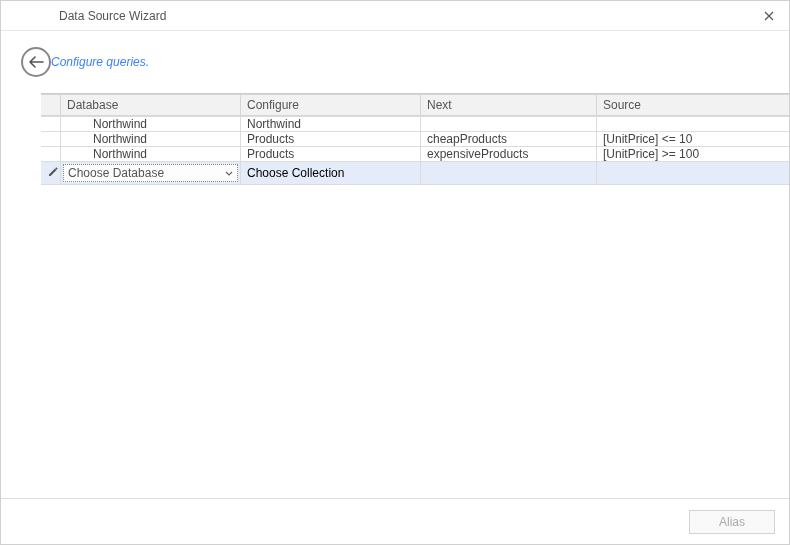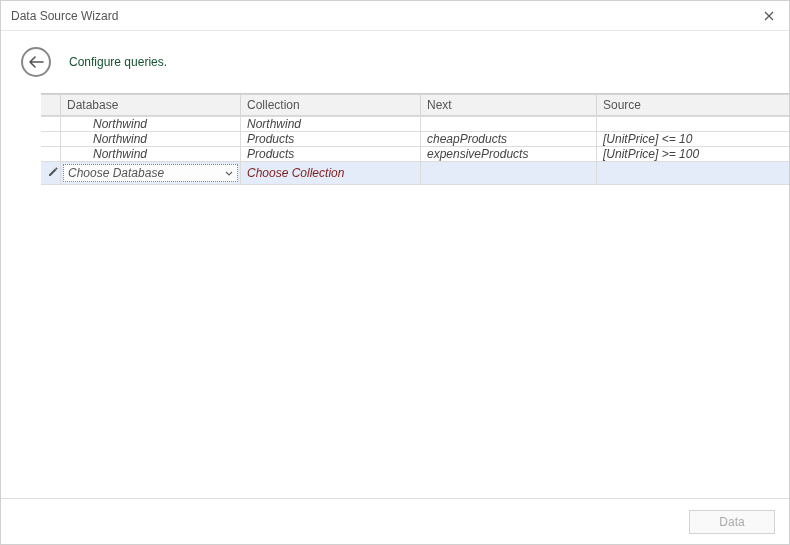--- a/index.html
+++ b/index.html
@@ -1,46 +1,46 @@
 <!DOCTYPE html>
 <html><head>
 <meta charset="utf-8">
 <style>
   * { box-sizing: border-box; }
   html, body { margin:0; padding:0; font-family:"Segoe UI",Tahoma,sans-serif; font-size:12px; color:#444; background:#fff; }
   .window { width:790px; height:545px; border:1px solid #d0d0d0; display:flex; flex-direction:column; }
   .titlebar { height:30px; display:flex; align-items:center; justify-content:space-between; padding:0 10px 0 10px; border-bottom:1px solid #e8e8e8; }
-  .titlebar .title { color:#555; }
+  .titlebar .title { color:#555;margin-left:48px; }
   .close-x { width:40px; height:30px; display:flex; align-items:center; justify-content:center; color:#555; cursor:pointer; margin-right:-10px; }
   .header { display:flex; align-items:center; padding:16px 12px 16px 20px; }
   .back-btn { width:30px; height:30px; border-radius:50%; border:2px solid #888; display:flex; align-items:center; justify-content:center; color:#555; cursor:pointer; }
   .back-btn svg { display:block; }
-  .subtitle { margin-left:18px; color:#14532d; }
+  .subtitle { color:#3b82f6;font-style:italic; }
   .content { flex:1 1 auto; overflow:auto; border-top:1px solid #ccc;margin-left:40px; }
   table { border-collapse:separate; border-spacing:0; width:100%; table-layout:fixed; }
   col.c-act { width:20px; }
   col.c-db { width:180px; }
   col.c-col { width:180px; }
   col.c-alias { width:176px; }
   col.c-filter { width:212px; }
   col.c-del { width:18px; }
   thead th { text-align:left; font-weight:normal; color:#555; background:#f2f2f2;
      border-top:1px solid #d6d6d6; border-bottom:1px solid #d6d6d6; border-right:1px solid #d6d6d6;
      height:22px; padding:0 6px; }
   thead th:first-child { border-right:1px solid #d6d6d6; }
-  tbody td { border-bottom:1px solid #dcdcdc; border-right:1px solid #dcdcdc; height:14px; padding:0 6px; vertical-align:middle; white-space:nowrap; overflow:hidden; text-overflow:ellipsis;font-style:italic; }
+  tbody td { border-bottom:1px solid #dcdcdc; border-right:1px solid #dcdcdc; height:14px; padding:0 6px; vertical-align:middle; white-space:nowrap; overflow:hidden; text-overflow:ellipsis; }
   tbody td:first-child { text-align:center; }
   tbody tr:first-child td { border-top:1px solid #dcdcdc; }
   .indent { padding-left:26px; display:inline-block; }
   .del { color:#c0504d; font-weight:bold; text-align:center; cursor:pointer; }
   .new-row td { background:#e3ecf8; }
   .new-row .db-cell { position:relative; padding:2px; }
   .dropdown { border:1px dotted #888; background:#fdfdfd; height:18px; display:flex; align-items:center; justify-content:space-between; padding:0 4px; color:#555; }
   .dropdown .chev { color:#666; }
-  .placeholder { color:#7f1d1d; }
+  .placeholder { color:#000000; }
   .pencil { color:#555; }
   .footer { height:46px; border-top:1px solid #ddd; display:flex; align-items:center; justify-content:flex-end; padding:0 14px; gap:8px; }
   .btn { min-width:86px; height:24px; border:1px solid #b9b9b9; background:#f9f9f9; display:flex; align-items:center; justify-content:center; padding:0 10px; cursor:pointer; }
   .btn.disabled { color:#aaa; border-color:#d3d3d3; cursor:default; }
   .btn.primary { border-color:#4a86c5; }
   .cursor { position:absolute; pointer-events:none; }
 </style>
 </head>
 <body>
 
@@ -70,21 +70,21 @@
           <col class="c-db">
           <col class="c-col">
           <col class="c-alias">
           <col class="c-filter">
           <col class="c-del">
       </colgroup>
       <thead>
         <tr>
           <th></th>
           <th>Database</th>
-          <th>Collection</th>
+          <th>Configure</th>
           <th>Next</th>
           <th>Source</th>
           <th></th>
         </tr>
       </thead>
       <tbody>
         <tr>
           <td></td>
           <td><span class="indent">Northwind</span></td>
           <td>Northwind</td>
@@ -128,16 +128,16 @@
           <td></td>
           <td></td>
           <td></td>
         </tr>
       </tbody>
     </table>
   </div>
 
   <div class="footer">
     <div class="btn disabled">
-        <span>Data</span>
+        <span>Alias</span>
       </div>
   </div>
 </div>
 
 </body></html>

